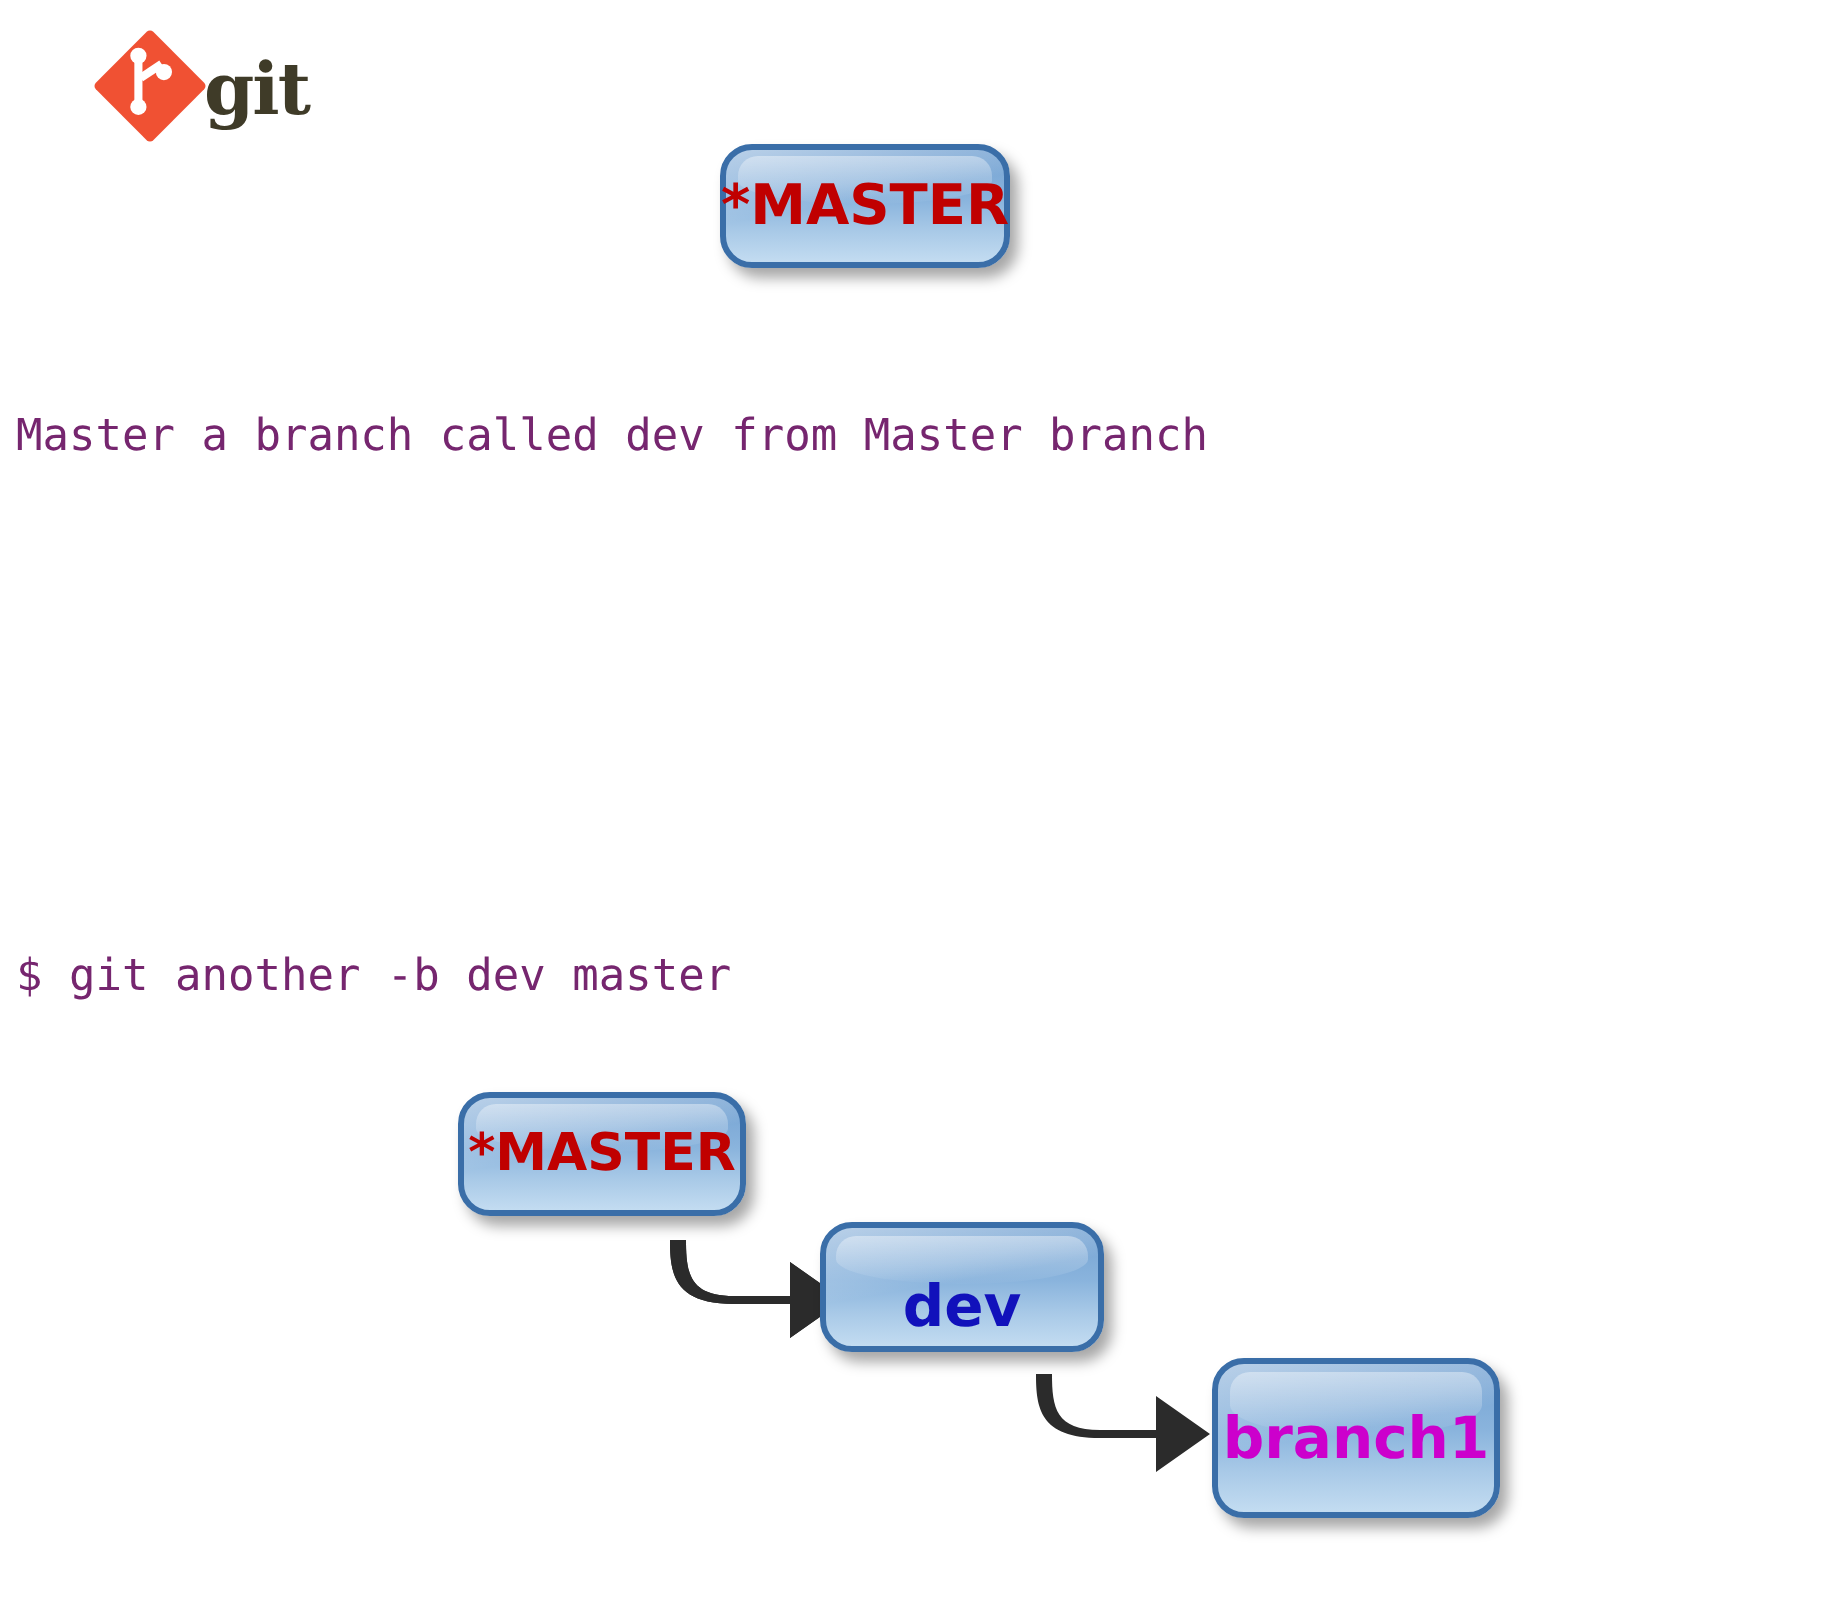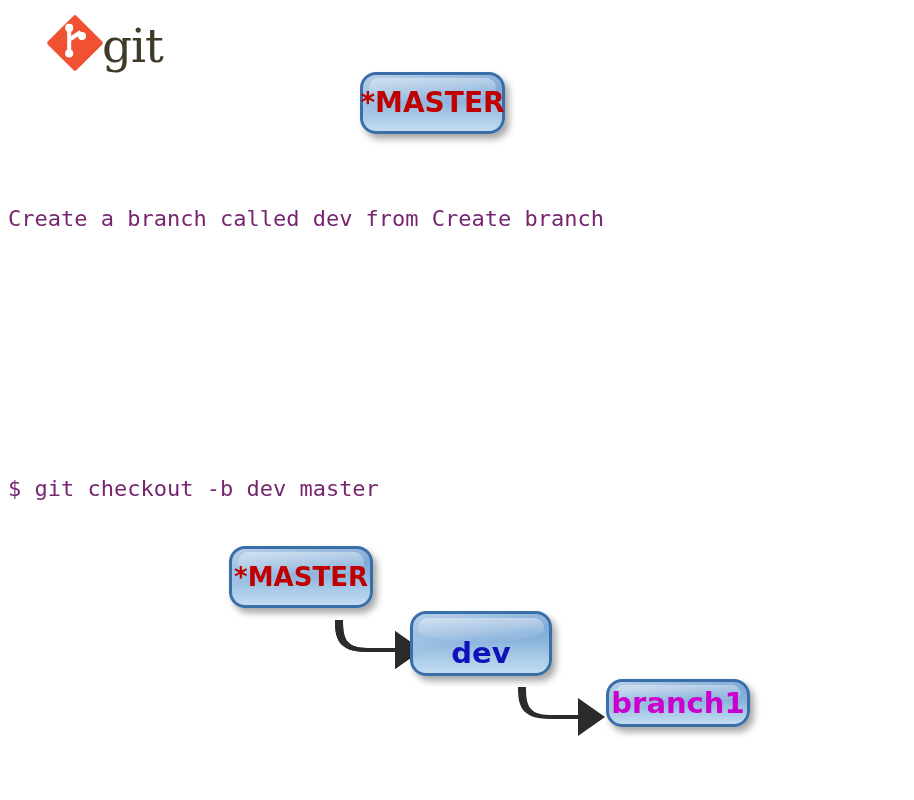--- a/index.html
+++ b/index.html
@@ -24,22 +24,22 @@
     align-items: center;
   }
   .git-logo {
     width: 58px;
     height: 58px;
     display: block;
     flex: 0 0 auto;
   }
   .git-word {
     font-family: "DejaVu Serif", "Liberation Serif", serif;
-    font-weight: normal;
-    font-size: 47px;
+    font-weight: bold;
+    font-size: 36px;
     color: #3f3b28;
     line-height: 1;
     margin-left: -2px;
     letter-spacing: -1px;
     position: relative;
     top: 2px;
   }
   .title {
     font-family: "DejaVu Sans Mono", "Liberation Mono", monospace;
     font-size: 25px;
@@ -93,21 +93,21 @@
   #box-master-top { left: 360px; top: 72px; width: 145px; height: 62px; }
   #box-master-top .branch-label { font-size: 28px; color: #c00000; }
 
   
   #box-master-bottom { left: 229px; top: 546px; width: 144px; height: 62px; }
   #box-master-bottom .branch-label { font-size: 26px; color: #c00000; }
 
   #box-dev { left: 410px; top: 611px; width: 142px; height: 65px; }
   #box-dev .branch-label { font-size: 29px; color: #1111bb; margin-top: 20px; }
 
-  #box-branch1 { left: 606px; top: 679px; width: 144px; height: 48px; }
+  #box-branch1 { left: 606px; top: 679px; width: 144px; height: 80px; }
   #box-branch1 .branch-label { font-size: 29px; color: #cc00cc; }
 
   
   .body-text {
     position: absolute;
     left: 8px;
     top: 144px;
     font-family: "DejaVu Sans Mono", "Liberation Mono", monospace;
     font-size: 22px;
     line-height: 30px;
@@ -141,24 +141,24 @@
     </g>
   </svg>
   <span class="git-word">git</span>
 </div>
 
 <div class="branch-box" id="box-master-top">
   <span class="branch-label">*MASTER</span>
 </div>
 
 <div class="body-text">
-  <span class="line">Create a branch called dev from Create branch</span>
+  <span class="line">Master a branch called dev from Master branch</span>
   <span class="blank"></span>
   <span class="blank"></span>
-  <span class="line">$ git checkout -b dev master</span>
+  <span class="line">$ git another -b dev master</span>
   
   
   
   
   
   
 </div>
 
 <div class="branch-box" id="box-master-bottom">
   <span class="branch-label">*MASTER</span>

